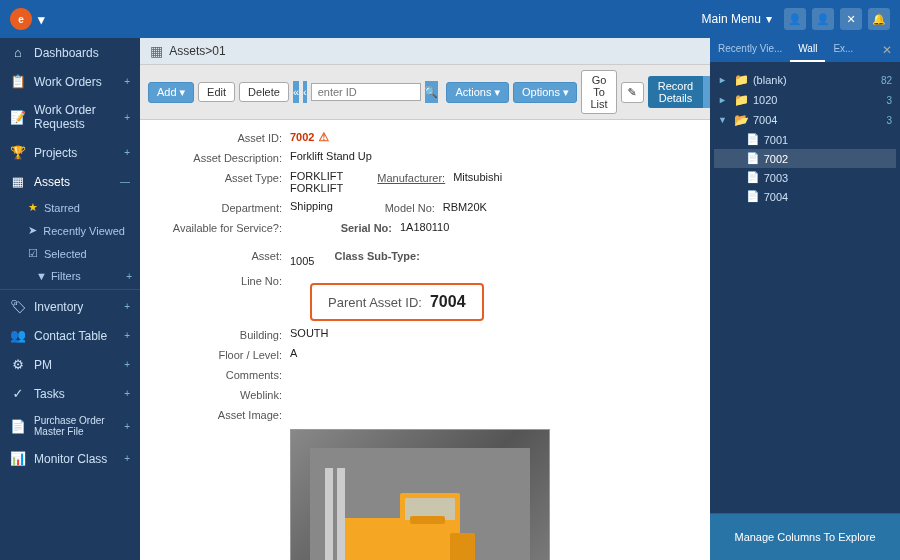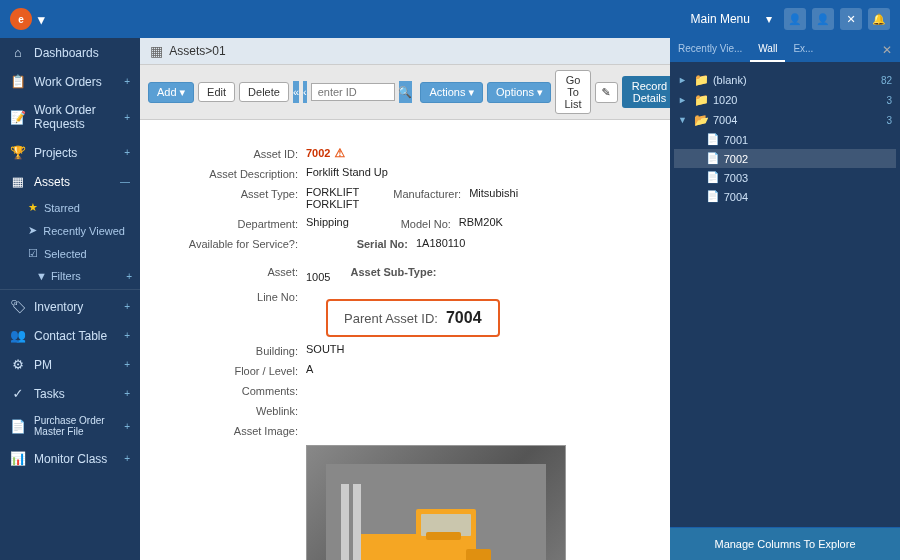--- a/index.html
+++ b/index.html
@@ -36,21 +36,21 @@
     .logo-icon {
       width: 22px; height: 22px;
       background: #e85d20;
       border-radius: 50%;
       display: flex; align-items: center; justify-content: center;
       font-size: 10px; font-weight: bold; color: white;
     }
     .header-spacer { flex: 1; }
     .header-main-menu {
       font-size: 12px; color: white;
-      display: flex; align-items: center; gap: 16px;
+      display: flex; align-items: center; gap: 5px;
       cursor: pointer;
     }
     .header-icons {
       display: flex; align-items: center; gap: 6px; margin-left: 12px;
     }
     .header-icon-btn {
       width: 22px; height: 22px;
       background: rgba(255,255,255,0.2);
       border-radius: 3px;
       display: flex; align-items: center; justify-content: center;
@@ -176,29 +176,29 @@
       color: white;
       border: none;
       cursor: pointer;
       display: flex; align-items: center; justify-content: center;
       font-size: 11px;
     }
     .search-input {
       padding: 2px 6px;
       border: 1px solid #aaa;
       font-size: 11px;
-      width: 84px;
+      width: 110px;
     }
 
     
     .form-area {
       flex: 1;
       overflow-y: auto;
       background: white;
-      padding: 26px;
+      padding: 10px;
     }
     .form-row {
       display: flex;
       align-items: flex-start;
       margin-bottom: 6px;
     }
     .form-label {
       width: 140px;
       text-align: right;
       padding-right: 8px;
@@ -258,21 +258,21 @@
       overflow: hidden;
       position: relative;
     }
     .forklift-svg {
       width: 220px;
       height: 180px;
     }
 
     
     .right-panel {
-      width: 230px;
+      width: 190px;
       background: #1e3a5f;
       flex-shrink: 0;
       display: flex;
       flex-direction: column;
       overflow: hidden;
     }
     .right-panel-tabs {
       display: flex;
       background: #1a5fa8;
     }
@@ -309,21 +309,21 @@
     }
     .tree-item.selected { background: rgba(255,255,255,0.15); color: white; }
     .tree-expand { width: 12px; font-size: 9px; color: #7ab3d8; }
     .tree-folder-icon { color: #7ab3d8; font-size: 12px; }
     .tree-file-icon { color: #aac8e8; font-size: 11px; }
     .tree-label { font-size: 11px; }
     .tree-count { margin-left: auto; font-size: 10px; color: #7ab3d8; }
     .tree-indent-1 { padding-left: 16px; }
 
     .manage-btn {
-      padding: 10px 10px;
+      padding: 17px 10px;
       background: #2874a6;
       color: white;
       font-size: 11px;
       text-align: center;
       cursor: pointer;
       border-top: 1px solid #1a5fa8;
       flex-shrink: 0;
     }
 
     
@@ -497,49 +497,49 @@
         </div>
         <div class="form-row">
           <span class="form-label">Asset Description:</span>
           <span class="form-value">Forklift Stand Up</span>
         </div>
 
         <div class="form-row">
           <span class="form-label">Asset Type:</span>
           <span class="form-value" style="flex:0; width:160px;">FORKLIFT FORKLIFT</span>
           <span style="display:flex; align-items:center; margin-left:20px;">
-            <span class="form-label" style="width:90px;">Manufacturer:</span>
+            <span class="form-label" style="width:90px;text-decoration:underline;">Manufacturer:</span>
             <span class="form-value">Mitsubishi</span>
           </span>
         </div>
         <div class="form-row">
           <span class="form-label">Department:</span>
           <span class="form-value" style="flex:0; width:160px;">Shipping</span>
-          <span style="display:flex; margin-left:20px;">
+          <span style="display:flex; align-items:center; margin-left:20px;">
             <span class="form-label" style="width:90px;">Model No:</span>
             <span class="form-value">RBM20K</span>
           </span>
         </div>
         <div class="form-row">
           <span class="form-label">Available for Service?:</span>
           <span class="form-value" style="flex:0; width:160px;"></span>
           <span style="display:flex; align-items:center; margin-left:20px;">
             <span class="form-label" style="width:90px;font-weight:bold;">Serial No:</span>
             <span class="form-value">1A180110</span>
           </span>
         </div>
 
         <div style="height:8px;"></div>
 
         <div class="form-row">
           <span class="form-label">Asset:</span>
           <span class="form-value" style="flex:0; width:160px;margin-top:7px;">1005</span>
           <span style="display:flex; flex-direction:column; margin-left:20px; gap:6px;">
             <span style="display:flex; align-items:center;">
-              <span class="form-label" style="width:110px; text-align:left; font-weight:bold;">Asset Sub-Type:</span>
+              <span class="form-label" style="width:110px; text-align:left; font-weight:bold;">Class Sub-Type:</span>
             </span>
           </span>
         </div>
         <div class="form-row">
           <span class="form-label">Line No:</span>
           <span class="form-value" style="flex:0; width:160px;"></span>
 
           <div class="parent-asset-box">
             <span class="parent-asset-label">Parent Asset ID:</span>
             <span class="parent-asset-value">7004</span>

